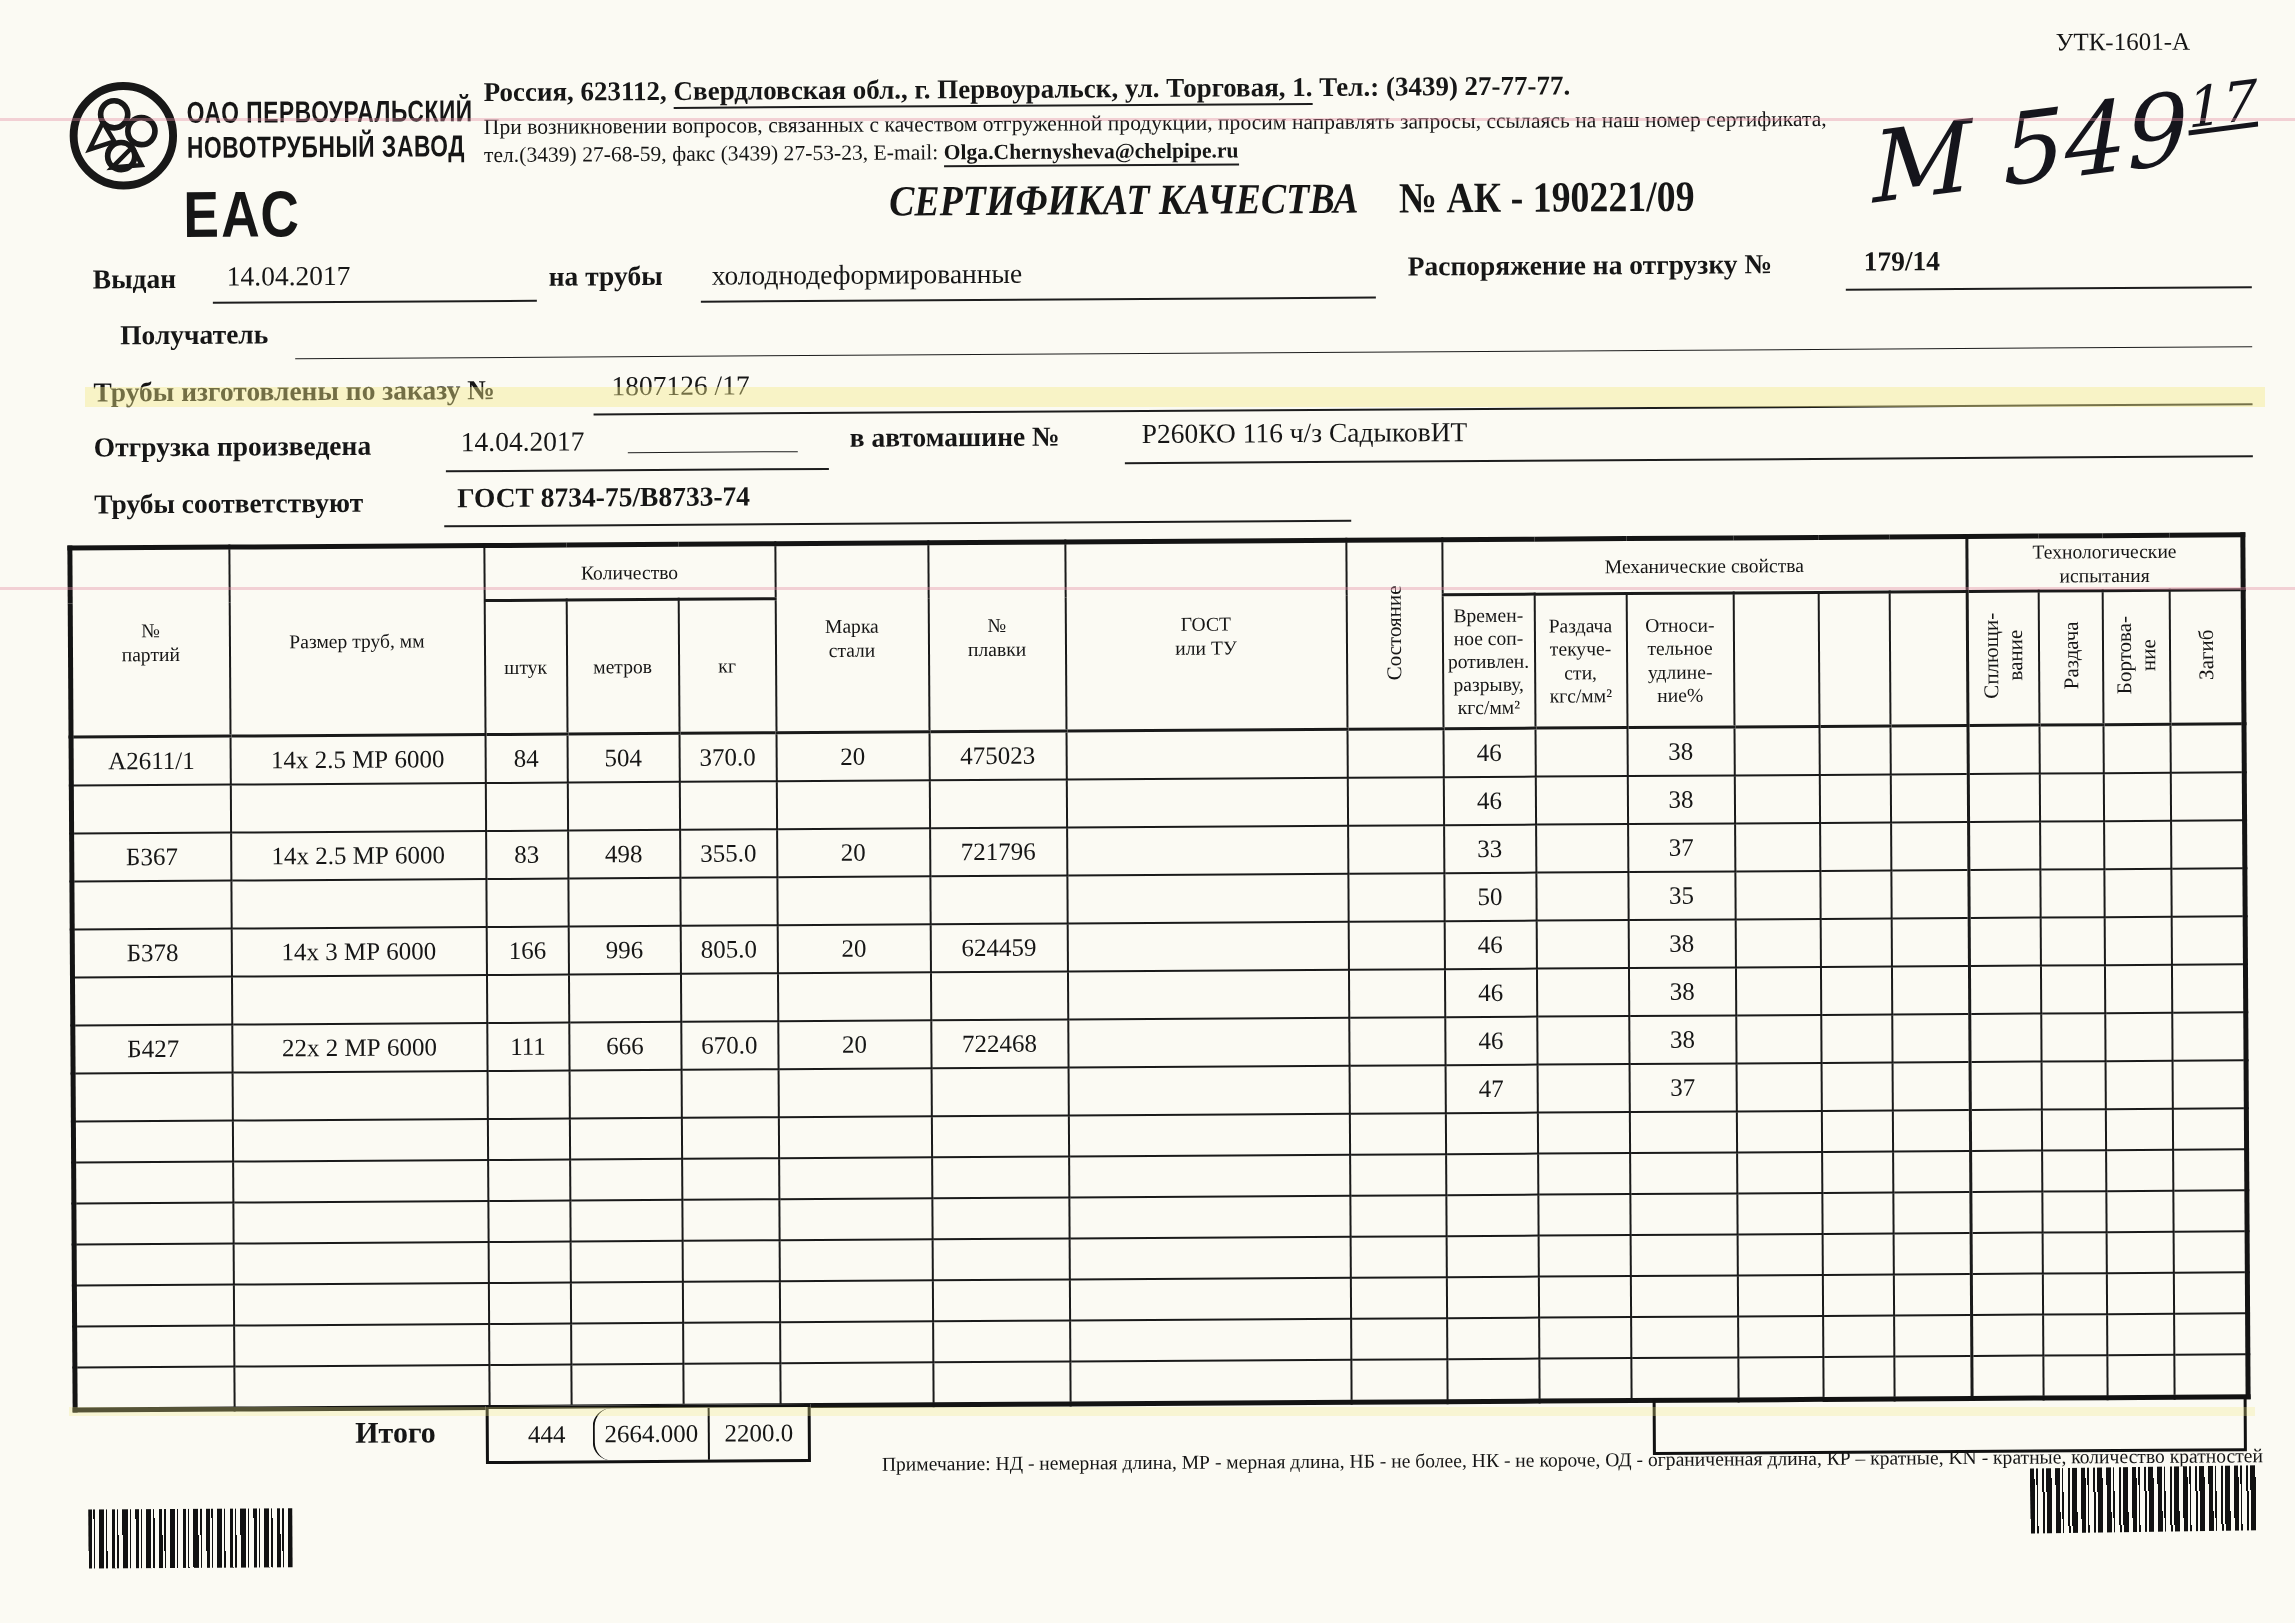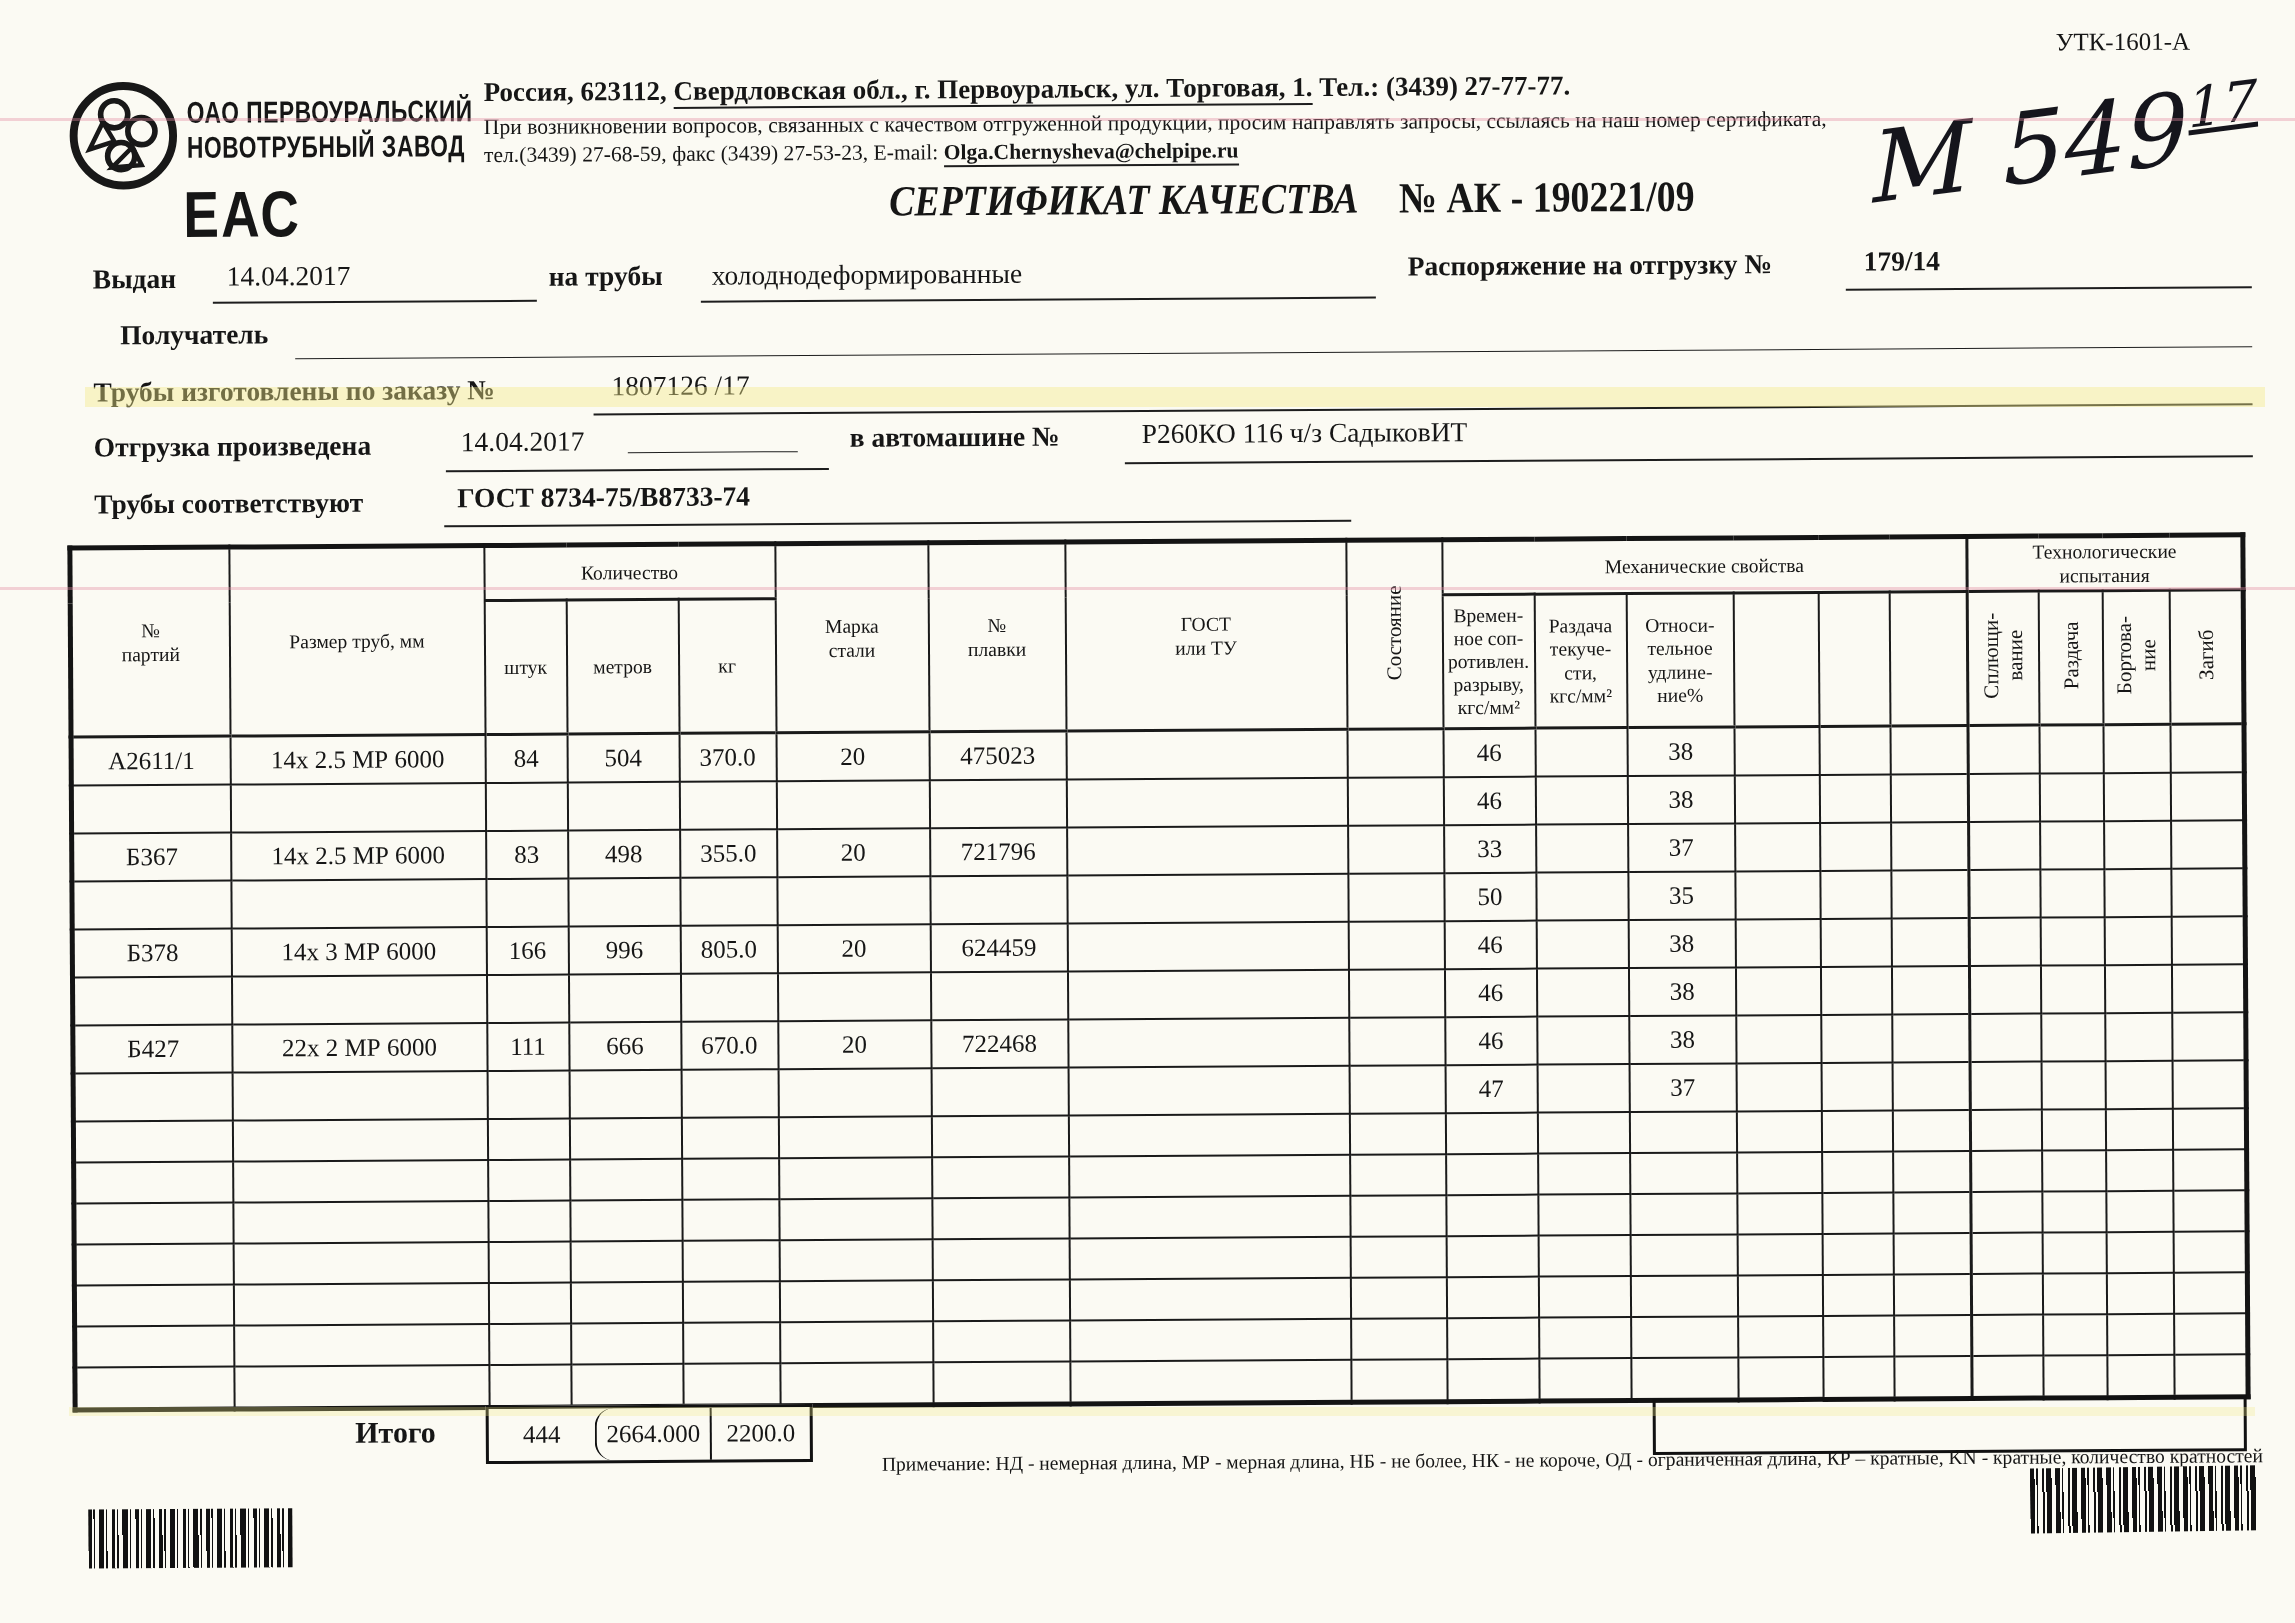--- a/index.html
+++ b/index.html
@@ -514,21 +514,21 @@
             <td class="thick-l"></td>
             <td></td>
             <td></td>
             <td></td>
           </tr>
         </tbody>
     </table>
 
     <div id="totals-label">Итого</div>
     <div id="totals-box">
-      <div class="tcell" style="width:106px;">444</div>
+      <div class="tcell" style="width:92px;padding-left:12px;">444</div>
       <div class="tcell" style="width:113px;border-radius:18px;">2664.000</div>
       <div class="tcell" style="width:98px;">2200.0</div>
     </div>
     <div id="br-box"></div>
 
     <div id="footnote">Примечание: НД - немерная длина, МР - мерная длина, НБ - не более, НК - не короче, ОД - ограниченная длина, КР – кратные, KN - кратные, количество кратностей</div>
 
     <div id="barcode-left" class="barcode"></div>
     <div id="barcode-right" class="barcode"></div>
   </div>

